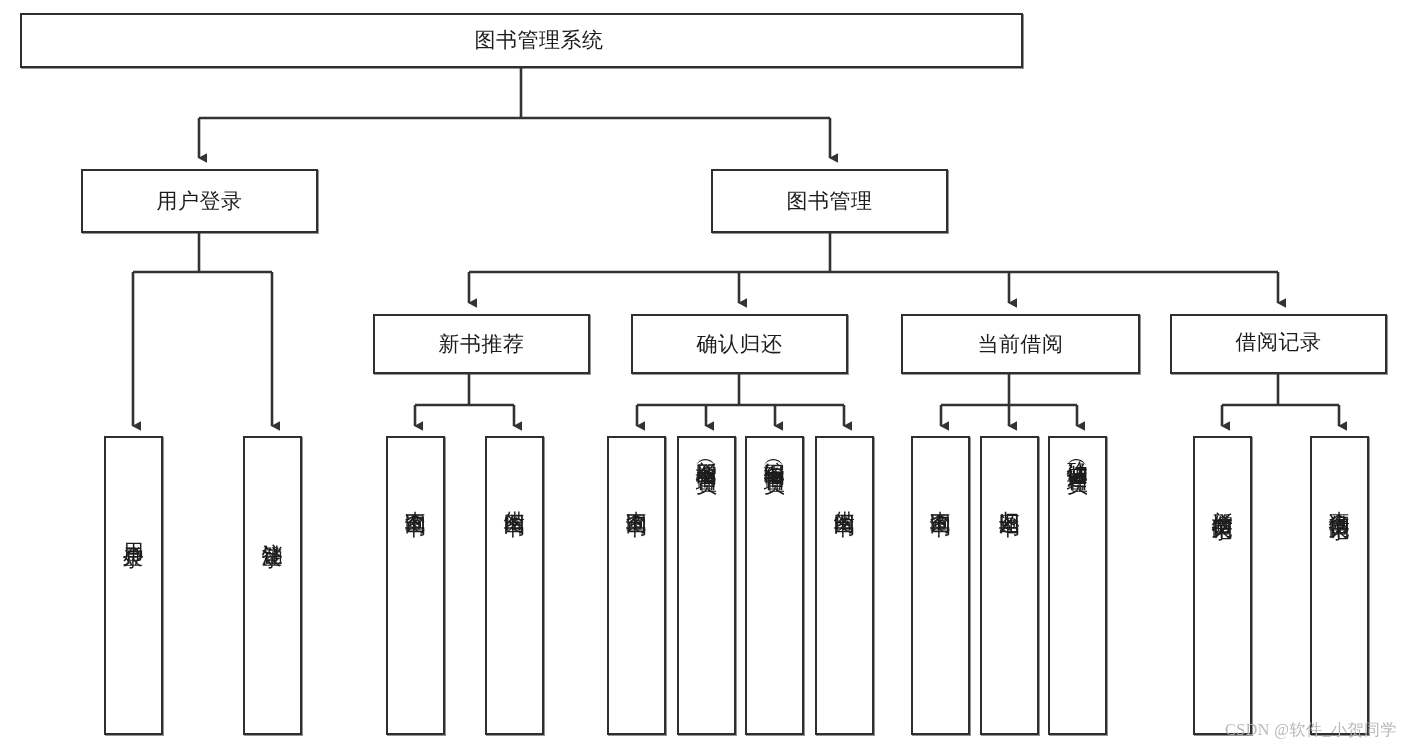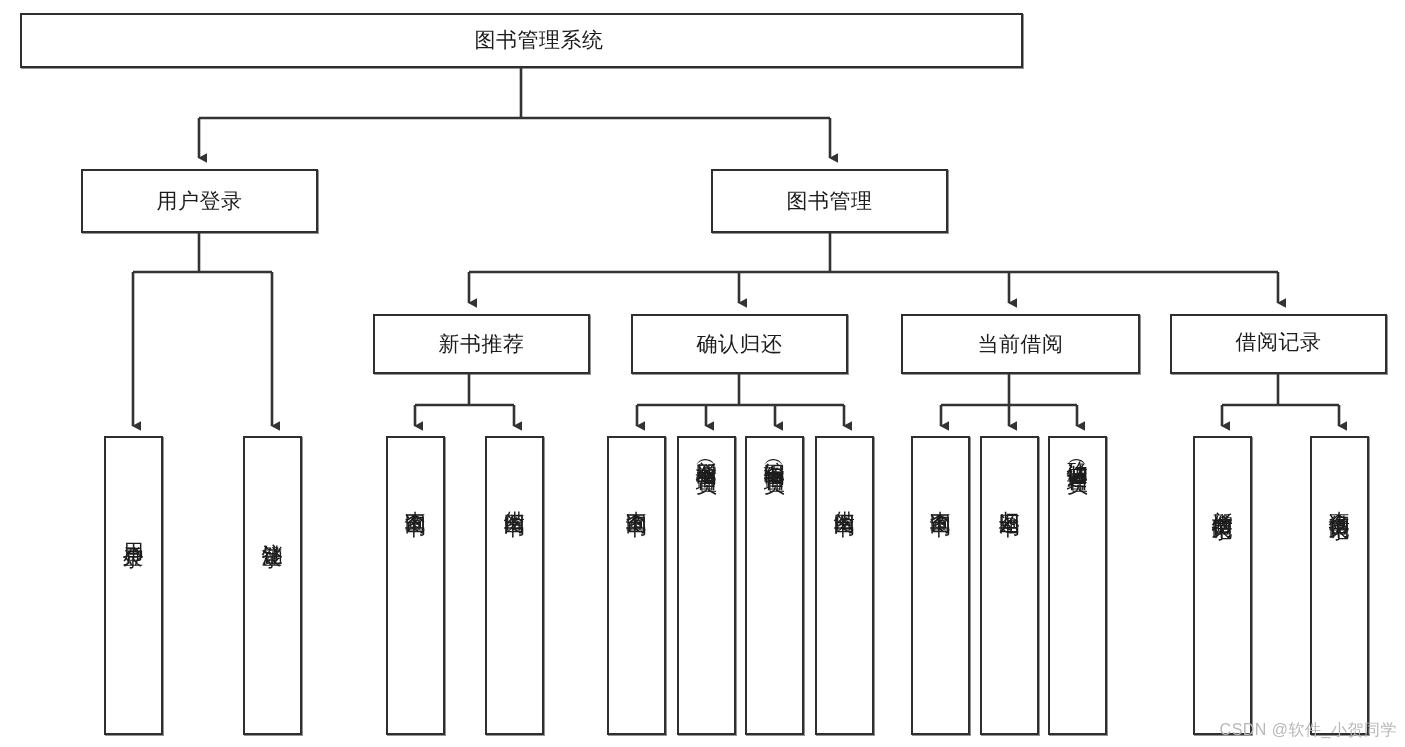--- a/index.html
+++ b/index.html
@@ -62,20 +62,21 @@
   }
   .watermark{
     position:absolute;
     right:8px;
     bottom:6px;
     font-size:16px;
     color:#b8b8b8;
     letter-spacing:0.5px;
     z-index:5;
     white-space:nowrap;
+    font-family:Liberation Serif, serif;
   }
 </style>
 </head>
 <body>
 
 <div id="canvas">
 
   <svg id="wires" viewBox="0 0 1405 747" width="1405" height="747" xmlns="http://www.w3.org/2000/svg">
     <defs>
       <marker id="arrow" markerWidth="11" markerHeight="11" refX="5.2" refY="8.6" orient="auto" markerUnits="userSpaceOnUse">

